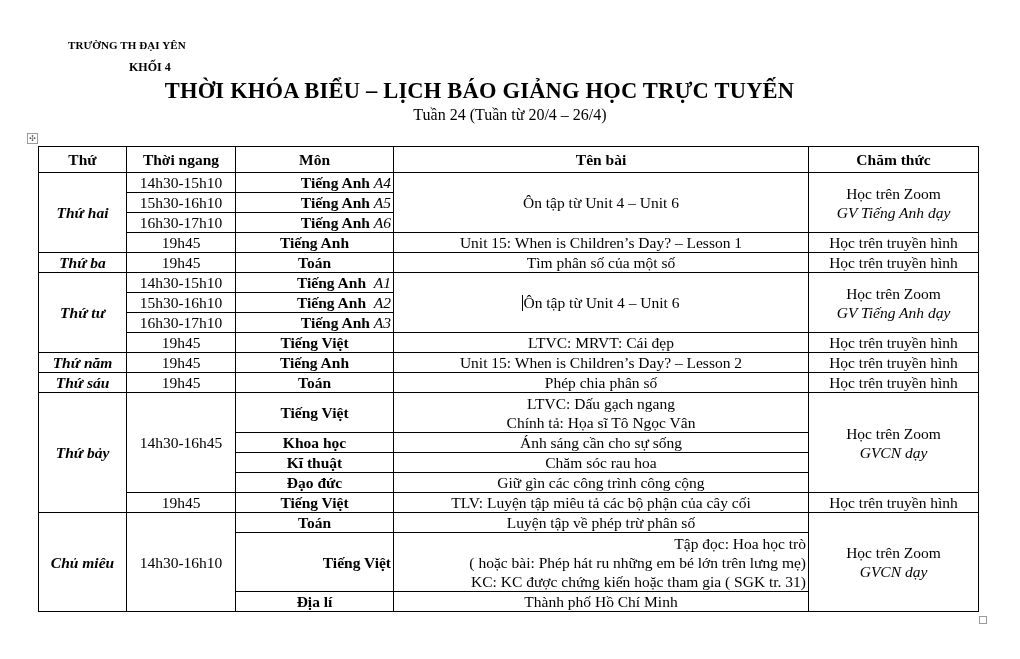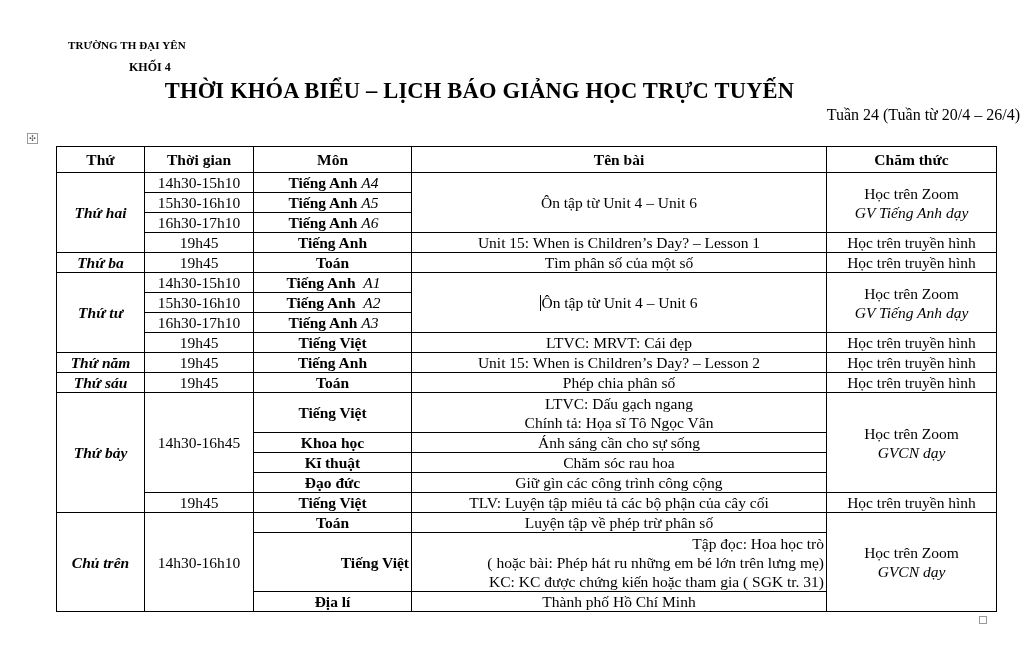--- a/index.html
+++ b/index.html
@@ -1,29 +1,29 @@
 <!DOCTYPE html>
 <html><head>
 <meta charset="utf-8">
 <style>
   html, body { margin:0; padding:0; background:#ffffff; }
   body { width:1020px; height:659px; position:relative; overflow:hidden;
          font-family:"Liberation Serif", "DejaVu Serif", serif; color:#000; }
   .school { position:absolute; left:68px; top:39px; font-size:11px; font-weight:bold; letter-spacing:0.1px; }
   .grade  { position:absolute; left:129px; top:60px; font-size:12px; font-weight:bold; }
   .title  { position:absolute; left:0; width:959px; top:78px; text-align:center; font-size:22.5px; font-weight:bold; letter-spacing:0.2px; }
-  .week   { position:absolute; left:0; width:1020px; top:106px; text-align:right; font-size:16px; }
+  .week   { position:absolute; left:0; width:1020px; top:106px; text-align:center; font-size:16px; }
   .move-handle { position:absolute; left:27px; top:133px; width:9px; height:9px; border:1px solid #9a9a9a; font-size:8px; line-height:9px; text-align:center; color:#555; background:#fff; font-family:"DejaVu Sans", sans-serif; }
   .resize-handle { position:absolute; left:979px; top:616px; width:6px; height:6px; border:1px solid #9a9a9a; background:#fff; }
-  table.tkb { position:absolute; left:56px; top:146px; border-collapse:collapse; table-layout:fixed; width:940px; font-size:15.5px; }
+  table.tkb { position:absolute; left:38px; top:146px; border-collapse:collapse; table-layout:fixed; width:940px; font-size:15.5px; }
   table.tkb td, table.tkb th { border:1px solid #000; padding:0 2px; text-align:center; vertical-align:middle; line-height:19px; white-space:nowrap; overflow:hidden; }
   table.tkb th { font-weight:bold; height:25px; }
   .day { font-weight:bold; font-style:italic; }
   .subj { font-weight:bold; }
-  .subj.left { text-align:center; padding-left:4px; }
+  .subj.left { text-align:right; padding-left:4px; }
   .cls { font-style:italic; font-weight:normal; }
   .it { font-style:italic; }
   .caret { display:inline-block; width:1px; height:16px; background:#000; vertical-align:-3px; margin-right:0; }
   tr.r20 td { height:19px; }
   tr.r40 td { height:39px; }
   tr.r59 td { height:58px;text-align:right; }
 </style>
 </head>
 <body>
 
@@ -38,21 +38,21 @@
   <colgroup>
     <col style="width:88px">
       <col style="width:109px">
       <col style="width:158px">
       <col style="width:415px">
       <col style="width:170px">
   </colgroup>
   <thead>
     <tr>
       <th>Thứ</th>
-      <th>Thời gian</th>
+      <th>Thời ngang</th>
       <th>Môn</th>
       <th>Tên bài</th>
       <th>Chăm thức</th>
     </tr>
   </thead>
   <tbody>
 
     <tr class="r20">
       <td rowspan="4" class="day">Thứ hai</td>
       <td>14h30-15h10</td>
@@ -153,21 +153,21 @@
       <td>Giữ gìn các công trình công cộng</td>
     </tr>
     <tr class="r20">
       <td>19h45</td>
       <td class="subj">Tiếng Việt</td>
       <td>TLV: Luyện tập miêu tả các bộ phận của cây cối</td>
       <td>Học trên truyền hình</td>
     </tr>
 
     <tr class="r20">
-      <td rowspan="3" class="day">Chủ trên</td>
+      <td rowspan="3" class="day">Chủ miêu</td>
       <td rowspan="3">14h30-16h10</td>
       <td class="subj">Toán</td>
       <td>Luyện tập về phép trừ phân số</td>
       <td rowspan="3">
           <div>Học trên Zoom</div>
           <div class="it">GVCN dạy</div>
         </td>
     </tr>
     <tr class="r59">
       <td class="subj">Tiếng Việt</td>

